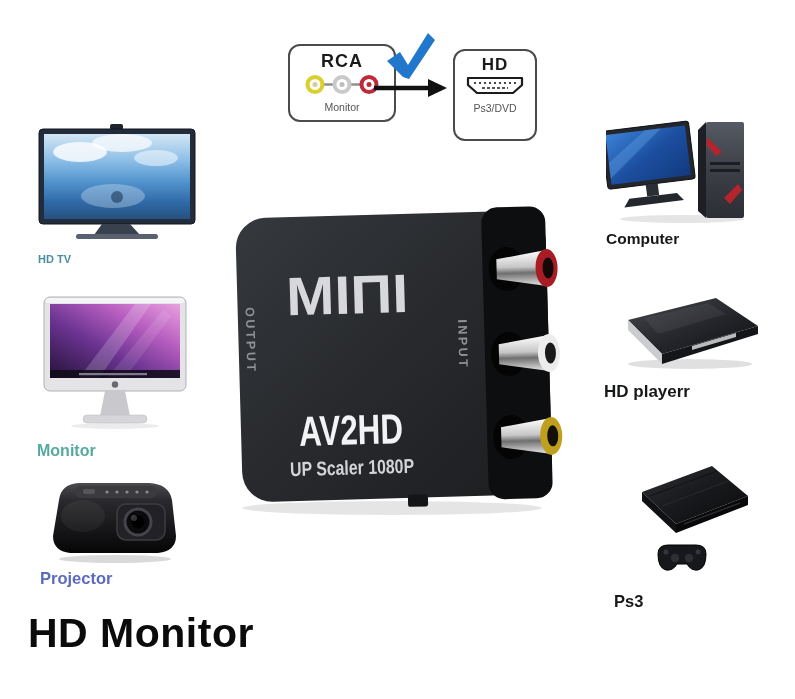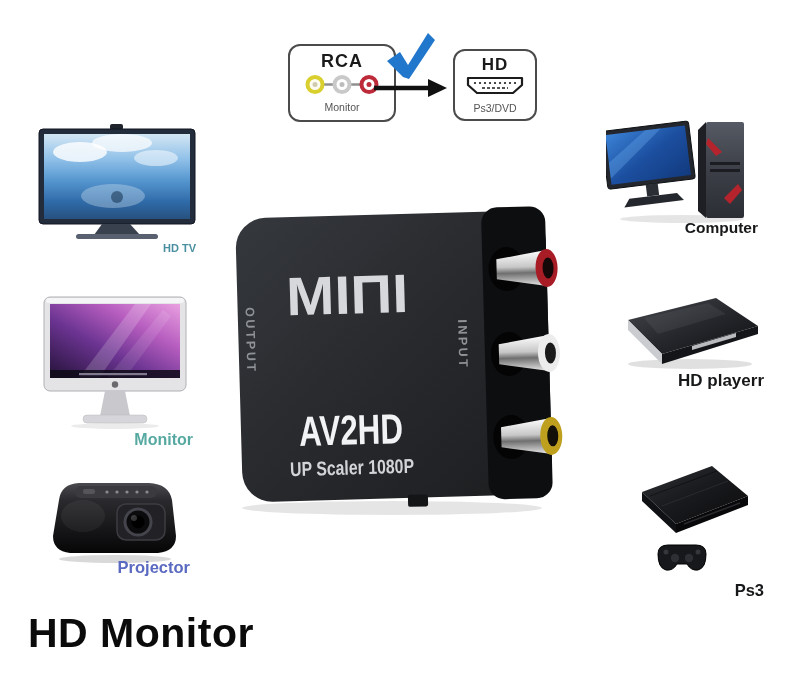--- a/index.html
+++ b/index.html
@@ -3,30 +3,30 @@
 <meta charset="utf-8">
 <style>
   html,body{margin:0;padding:0;}
   .stage{position:relative;width:795px;height:699px;background:#ffffff;overflow:hidden;
          font-family:"Liberation Sans",sans-serif;}
 
   
   .io-box{position:absolute;background:#fff;border:2.5px solid #4b4b4b;border-radius:12px;
           text-align:center;box-sizing:border-box;}
   .rca-box{left:288px;top:44px;width:108px;height:78px;}
-  .hd-box{left:453px;top:49px;width:84px;height:72px;}
+  .hd-box{left:453px;top:49px;width:84px;height:92px;}
   .io-title{font-weight:bold;font-size:18px;color:#1a1a1a;margin-top:5px;letter-spacing:1px;}
   .hd-box .io-title{font-size:17px;margin-top:4px;}
   .io-sub{font-size:10.5px;color:#555;margin-top:1px;}
   .check{position:absolute;left:384px;top:32px;}
   .arrow{position:absolute;left:372px;top:78px;}
 
   
   .thumb{position:absolute;}
-  .dev-label{position:absolute;text-align:right;font-weight:bold;}
+  .dev-label{position:absolute;text-align:left;font-weight:bold;margin-top:11px;}
   #lbl-hdtv{left:38px;top:242px;width:158px;font-size:11px;}
   #lbl-monitor{left:37px;top:431px;width:156px;font-size:16px;}
   #lbl-projector{left:40px;top:558px;width:150px;font-size:16.5px;}
   #lbl-computer{left:606px;top:219px;width:152px;font-size:15.5px;}
   #lbl-hdplayer{left:604px;top:371px;width:160px;font-size:17px;}
   #lbl-ps3{left:614px;top:581px;width:150px;font-size:16.5px;}
 
   
   .heading{position:absolute;font-weight:bold;font-size:41px;color:#0b0b0b;letter-spacing:0.5px;}
   #heading-left{left:28px;top:610px;}

